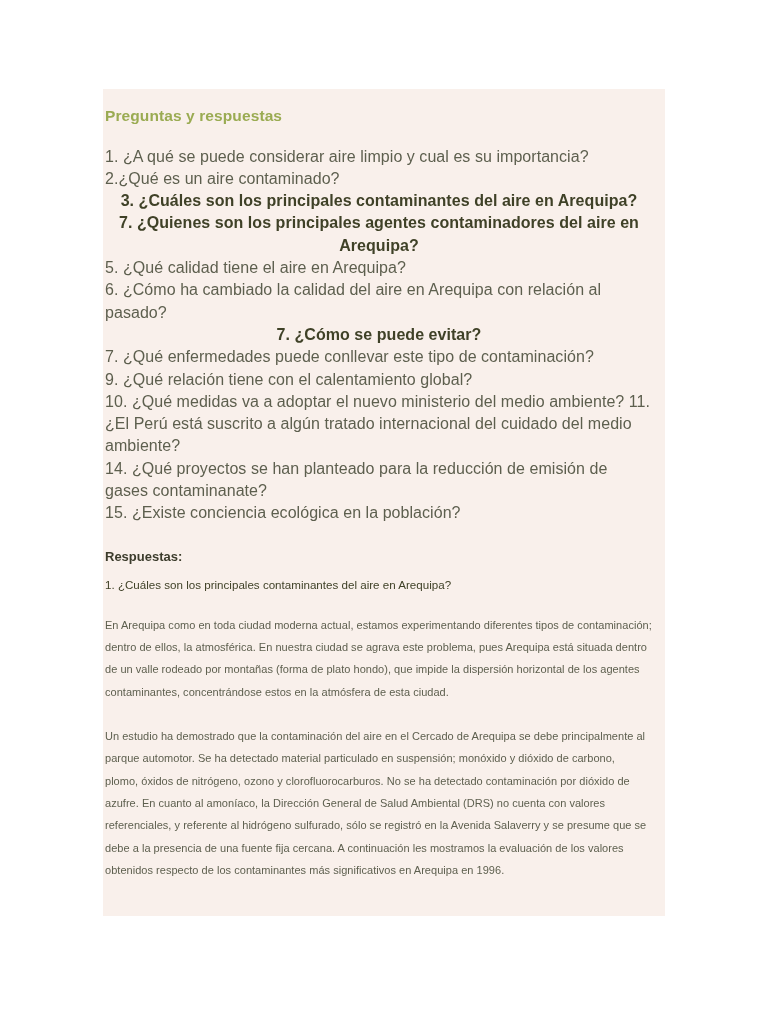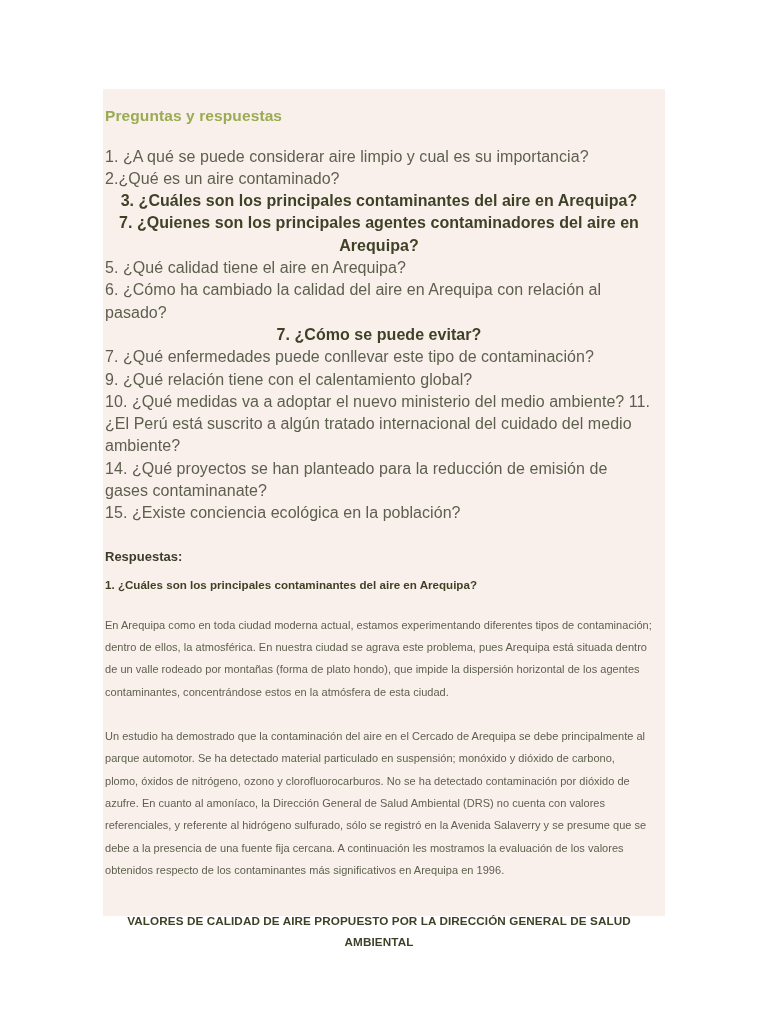--- a/index.html
+++ b/index.html
@@ -72,21 +72,21 @@
   .answers-title {
     margin: 24px 0 9px 0;
     font-size: 13px;
     font-weight: bold;
     color: #3c3c2c;
     line-height: 1.25;
   }
 
   .answer-question {
     font-size: 11.6px;
-    font-weight: bold;
+    font-weight: normal;
     color: #3f4127;
     line-height: 22px;
     margin: 0 0 18px 0;
   }
 
   .para {
     font-size: 11px;
     line-height: 22.3px;
     color: #5d5f4e;
     letter-spacing: 0.03px;
@@ -132,18 +132,17 @@
         </ul>
 
       <h2 class="answers-title">Respuestas:</h2>
 
       <p class="answer-question">1. ¿Cuáles son los principales contaminantes del aire en Arequipa?</p>
 
       <p class="para">En Arequipa como en toda ciudad moderna actual, estamos experimentando diferentes tipos de contaminación; dentro de ellos, la atmosférica. En nuestra ciudad se agrava este problema, pues Arequipa está situada dentro de un valle rodeado por montañas (forma de plato hondo), que impide la dispersión horizontal de los agentes contaminantes, concentrándose estos en la atmósfera de esta ciudad.</p>
 
       <p class="para tight-right">Un estudio ha demostrado que la contaminación del aire en el Cercado de Arequipa se debe principalmente al parque automotor. Se ha detectado material particulado en suspensión; monóxido y dióxido de carbono, plomo, óxidos de nitrógeno, ozono y clorofluorocarburos. No se ha detectado contaminación por dióxido de azufre. En cuanto al amoníaco, la Dirección General de Salud Ambiental (DRS) no cuenta con valores referenciales, y referente al hidrógeno sulfurado, sólo se registró en la Avenida Salaverry y se presume que se debe a la presencia de una fuente fija cercana. A continuación les mostramos la evaluación de los valores obtenidos respecto de los contaminantes más significativos en Arequipa en 1996.</p>
 
-      <p class="table-title">VALORES DE CALIDAD DE AIRE PROPUESTO POR LA DIRECCIÓN GENERAL DE SALUD AMBIENTAL</p>
 
     </div>
   </div>
 
 </div>
 
 </body></html>

